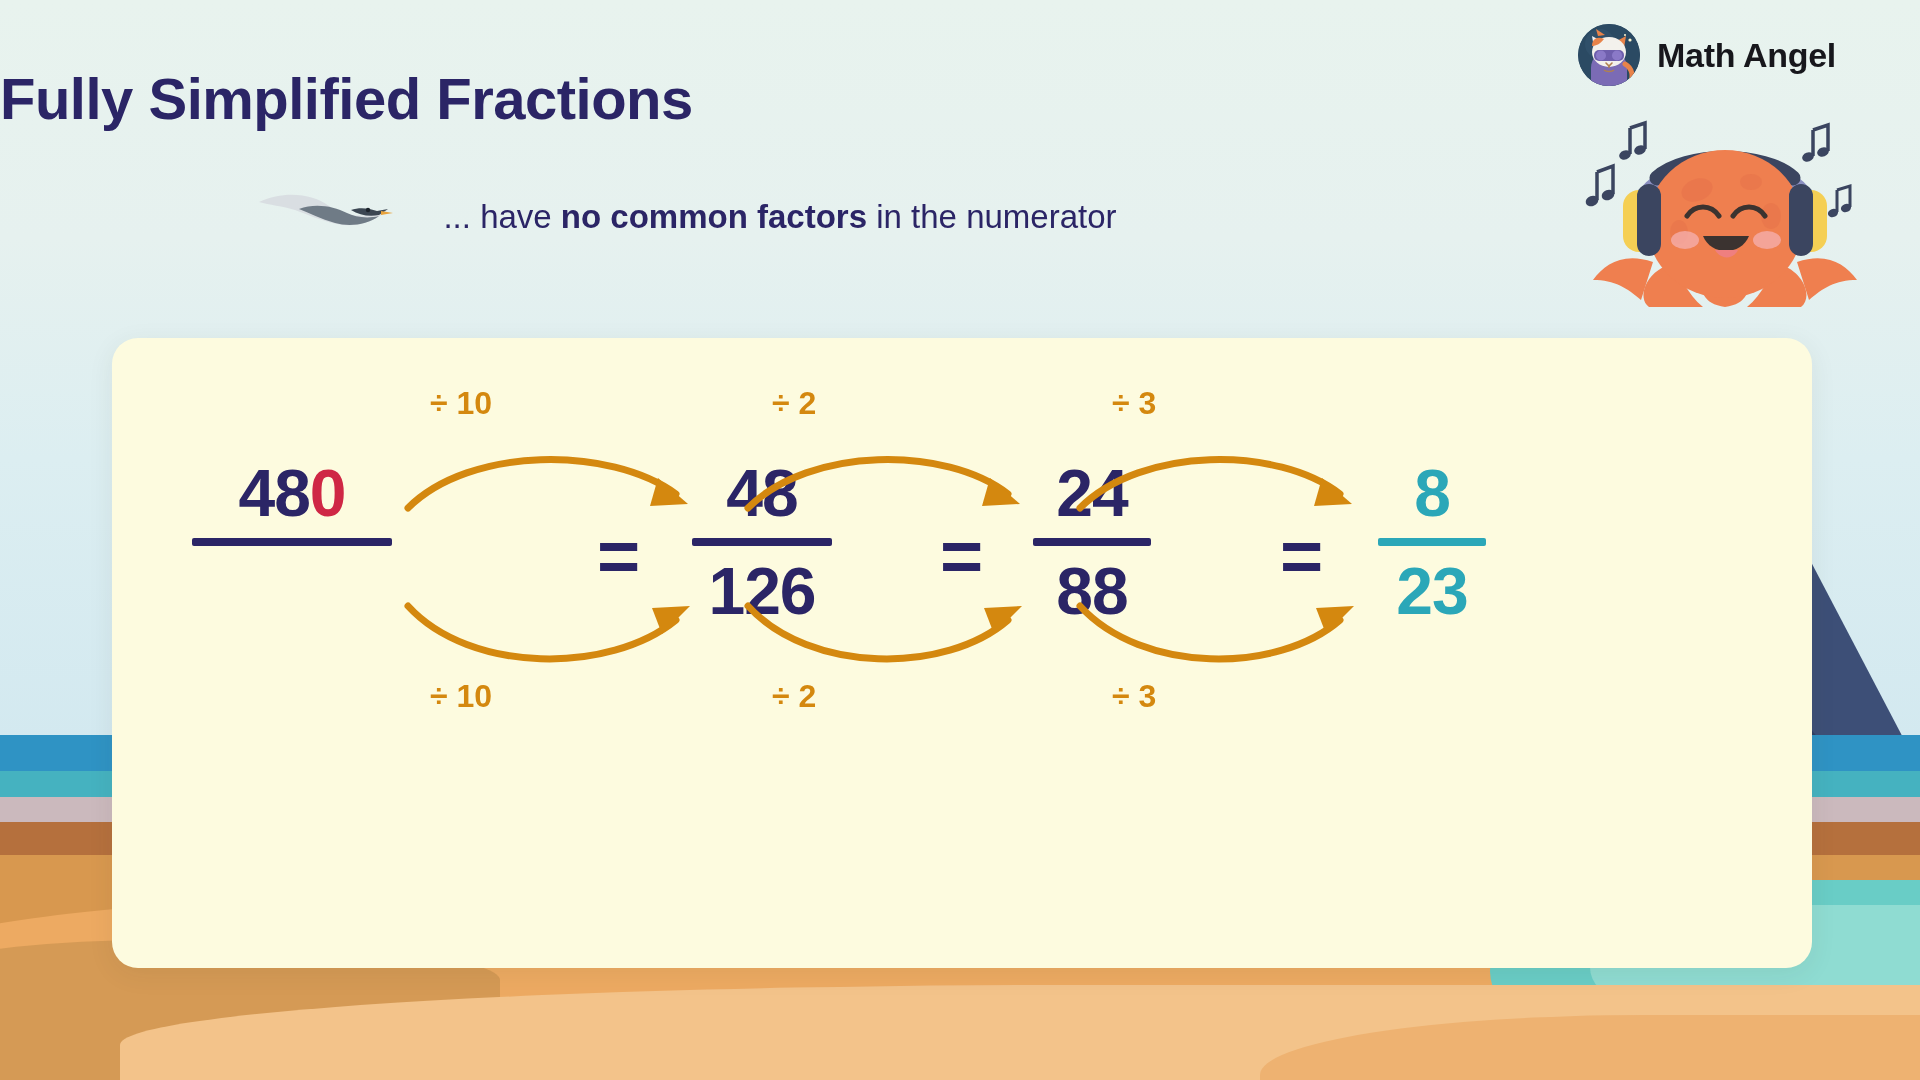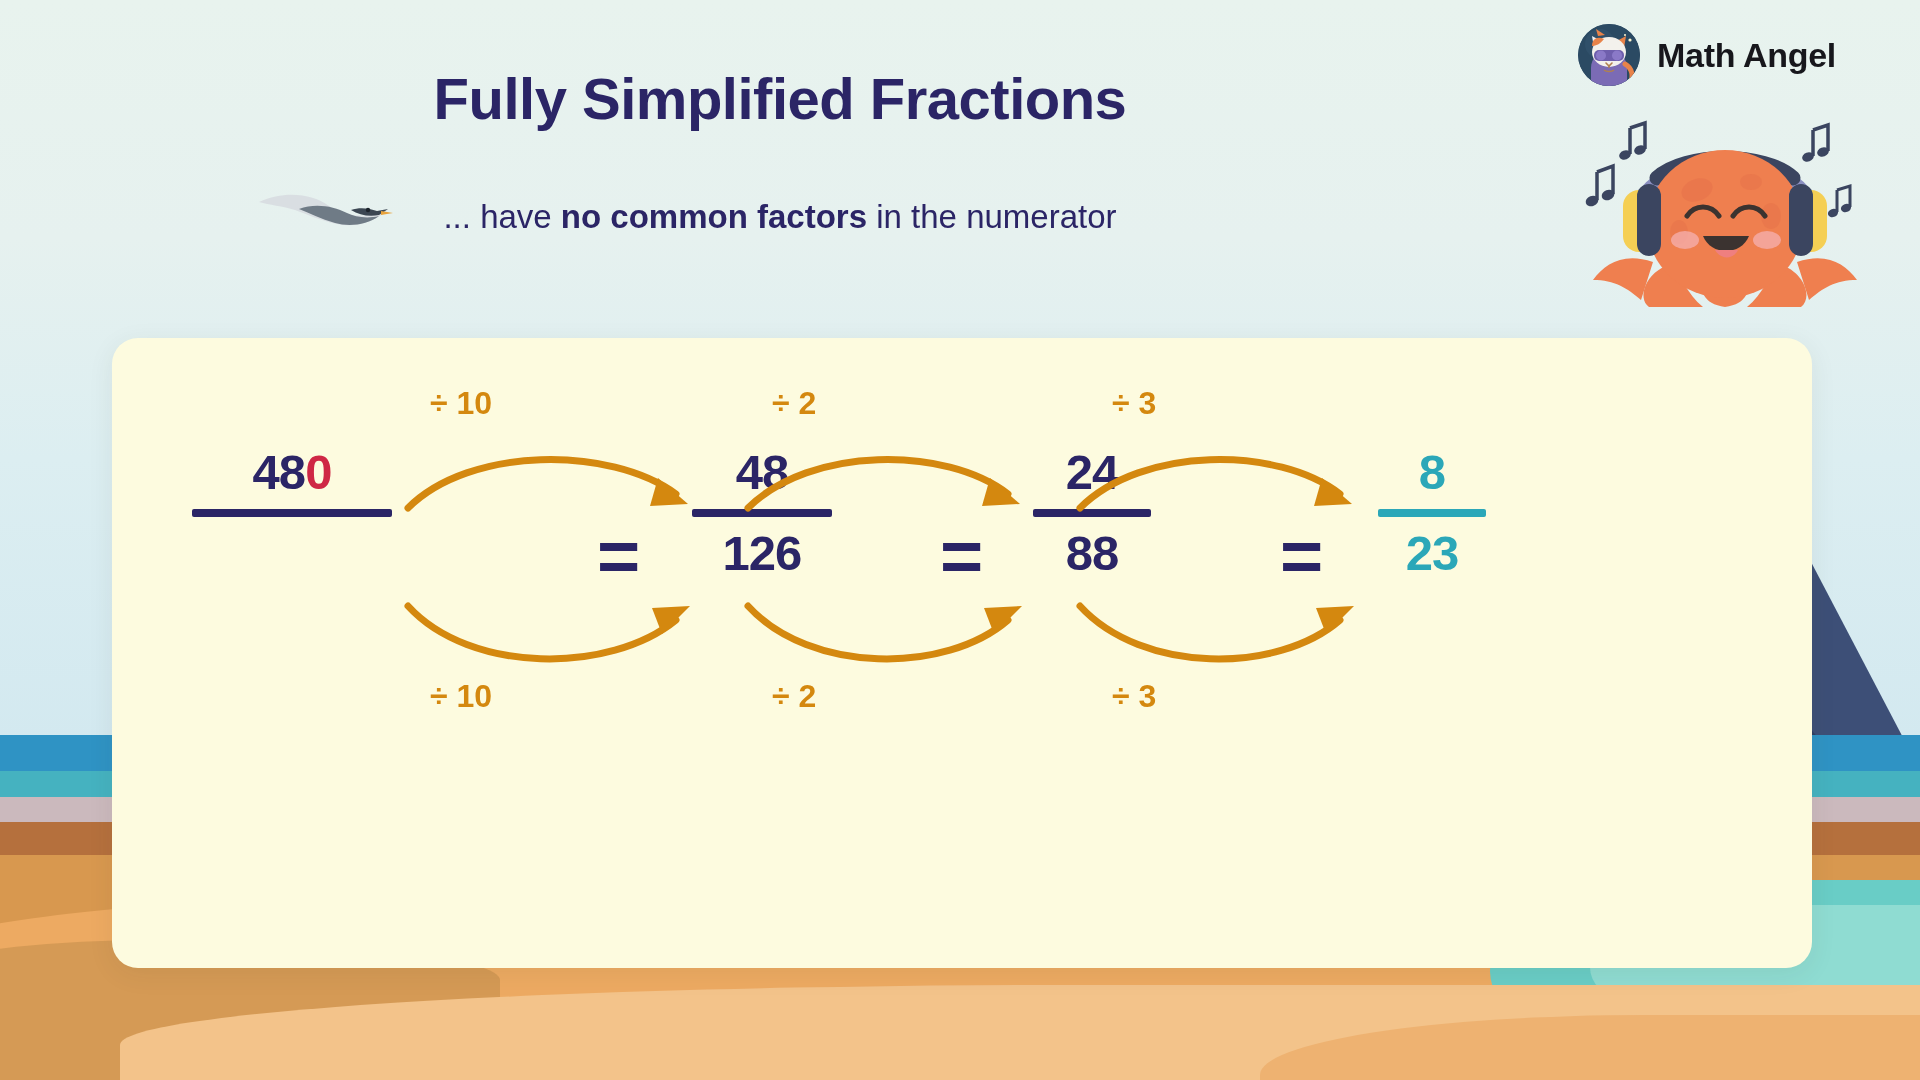--- a/index.html
+++ b/index.html
@@ -61,21 +61,21 @@
     position:absolute; right:0px; top:905px; width:330px; height:120px;
     background:#8fdcd2; border-radius:60% 0 0 45%/60% 0 0 55%;
   }
   .sand-front-right {
     position:absolute; right:-40px; top:1015px; width:700px; height:100px;
     background:#eeb271; border-radius:55% 0 0 0/60px 0 0 0;
   }
 
   
   .title {
-    position:absolute; left:0; top:65px; width:1560px; text-align:center;
+    position:absolute; left:0; top:65px; width:1560px; text-align:left;
     font-size:58px; font-weight:bold; color:#2b2566; letter-spacing:-0.5px;
   }
   .subtitle {
     position:absolute; left:0; top:194px; width:1560px; text-align:center;
     font-size:33px; color:#2b2566; line-height:1.42; font-weight:400;
   }
   .subtitle b { font-weight:bold; }
 
   
   .seagull { position:absolute; left:255px; top:180px; width:140px; height:60px; }
@@ -97,22 +97,22 @@
     position:absolute; left:112px; top:338px; width:1700px; height:630px;
     background:#fdfbdf; border-radius:26px;
     box-shadow:0 6px 26px rgba(60,60,40,.08);
   }
 
   .eq-area { position:absolute; left:0; top:0; width:1700px; height:630px; }
 
   
   .frac { position:absolute; text-align:center; }
   .frac .num, .frac .den {
-    font-size:49px; font-weight:bold; line-height:1.0; letter-spacing:-1px;
-    color:#2b2566; white-space:nowrap;
+    font-size:66px; font-weight:bold; line-height:1.0; letter-spacing:-1px;
+    color:#2b2566; white-space:nowrap;margin-top:12px;
   }
   .frac .bar { height:8px; background:#2b2566; border-radius:2px; margin:12px auto; }
   .frac.teal .num, .frac.teal .den { color:#2ba7b8; }
   .frac.teal .bar { background:#2ba7b8; }
   .red { color:#cf2745; }
 
   .eqsign {
     position:absolute; font-size:74px; font-weight:bold; color:#2b2566; line-height:1;
   }
 

